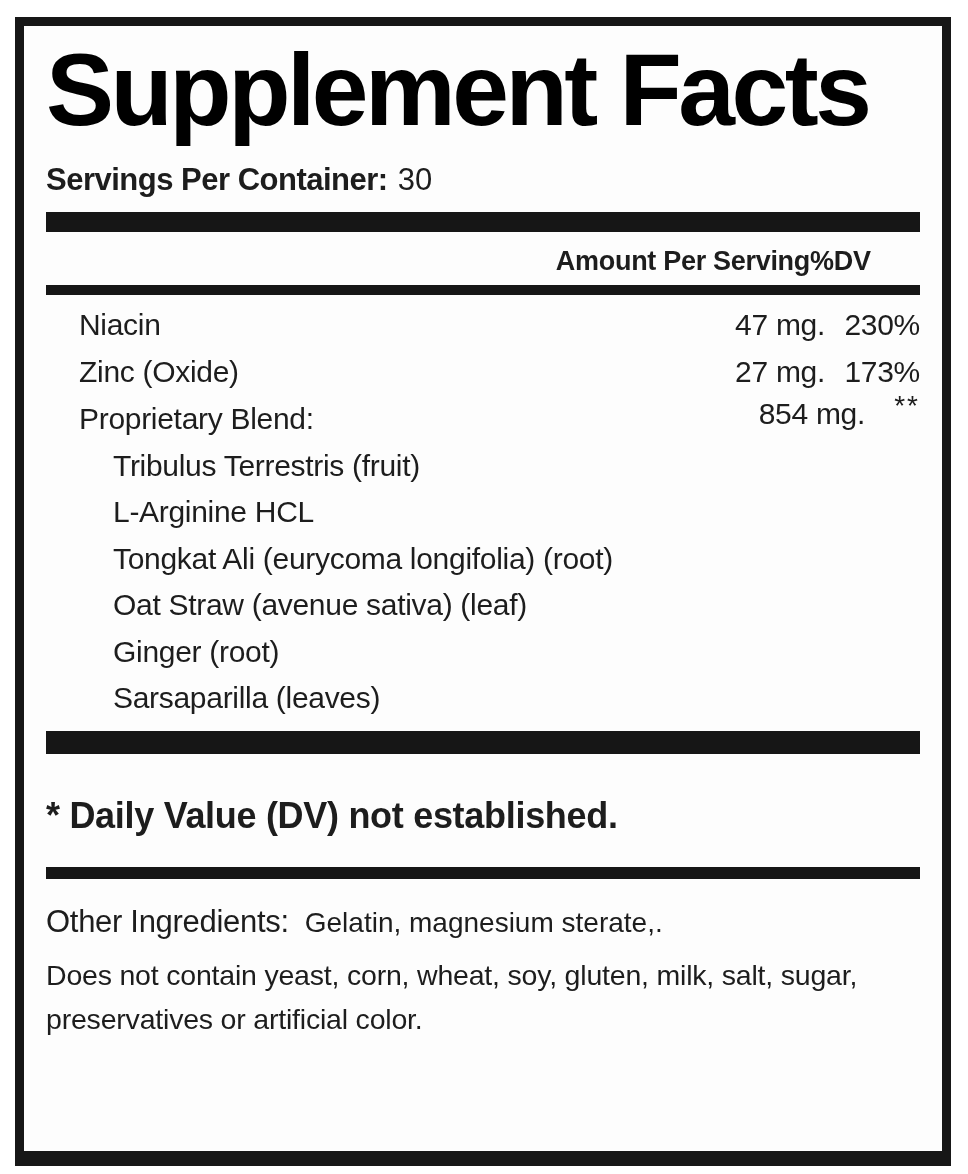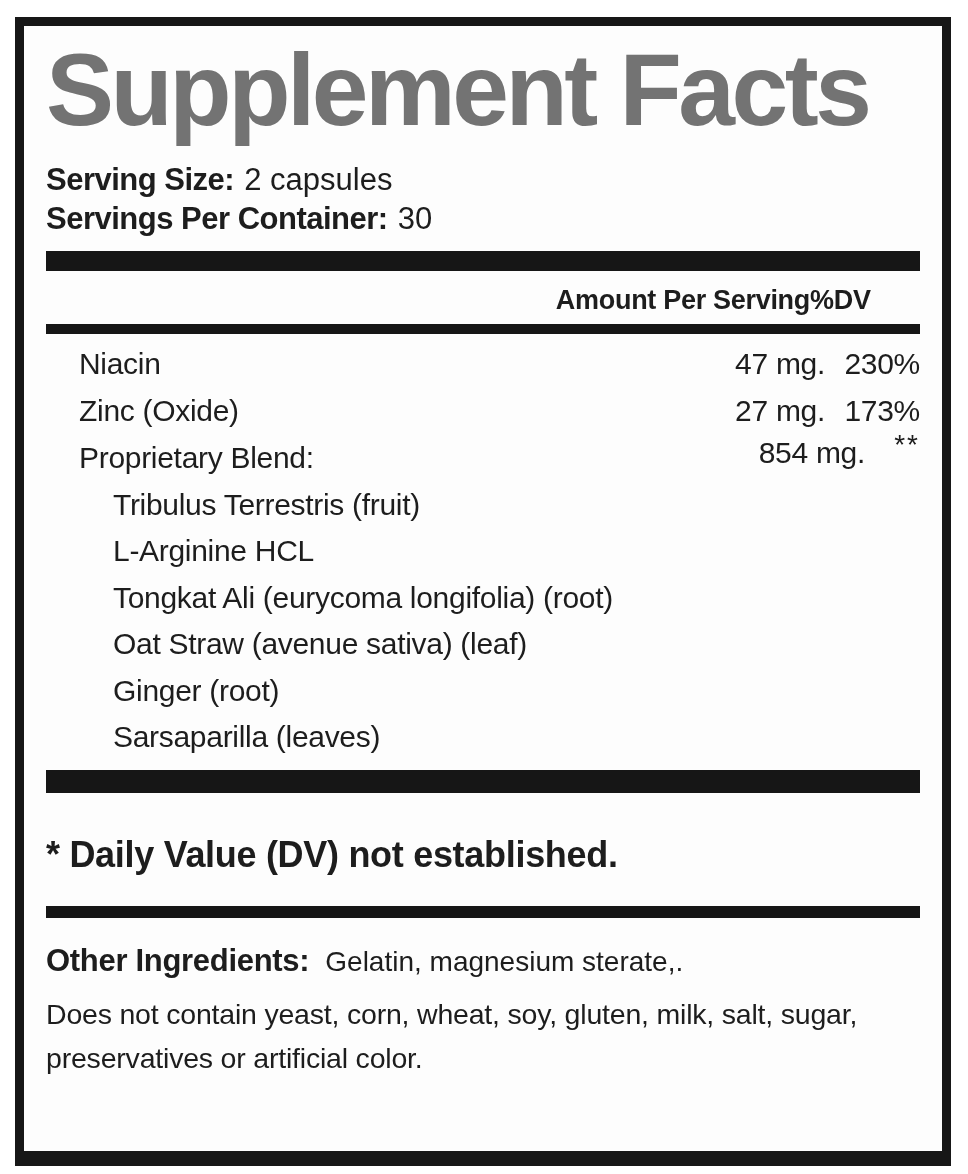--- a/index.html
+++ b/index.html
@@ -24,21 +24,21 @@
     border-bottom-width: 15px;
     padding: 0 22px;
     overflow: hidden;
   }
   .title {
     margin: 12px 0 0 0;
     font-size: 102px;
     line-height: 1.02;
     font-weight: bold;
     letter-spacing: -3.5px;
-    color: #737373;
+    color: #000000;
     white-space: nowrap;
   }
   .serving-block { margin-top: 18px; }
   .serving-line { font-size: 31px; line-height: 39px; white-space: nowrap; }
   .serving-line .lbl { font-weight: bold; letter-spacing: -0.5px; }
   .serving-line .val { font-weight: normal; margin-left: 10px; }
 
   .bar { background: #161616; width: 100%; }
   .bar-thick  { height: 20px; margin-top: 13px; }
   .bar-medium { height: 10px; }
@@ -88,21 +88,21 @@
     font-weight: bold;
     letter-spacing: -0.3px;
   }
   .bar-after-footnote { margin-top: 30px; }
   .other-line {
     margin-top: 25px;
     white-space: nowrap;
   }
   .other-line .oi-label {
     font-size: 31px;
-    font-weight: bold;
+    font-weight: normal;
     letter-spacing: -0.3px;
   }
   .other-line .oi-value {
     font-size: 28px;
     margin-left: 16px;
   }
   .disclaimer {
     margin-top: 13px;
     font-size: 28.5px;
     line-height: 44px;
@@ -110,23 +110,20 @@
   }
 </style>
 </head>
 <body>
 
 <div class="label">
 
   <h1 class="title">Supplement Facts</h1>
 
   <div class="serving-block">
-    <div class="serving-line">
-      <span class="lbl">Serving Size:</span><span class="val">2 capsules</span>
-    </div>
     <div class="serving-line">
       <span class="lbl">Servings Per Container:</span><span class="val">30</span>
     </div>
   </div>
 
   <div class="bar bar-thick"></div>
 
   <div class="col-header-row">
     <span class="amount-h">Amount Per Serving</span>
     <span class="dv-h">%DV</span>

